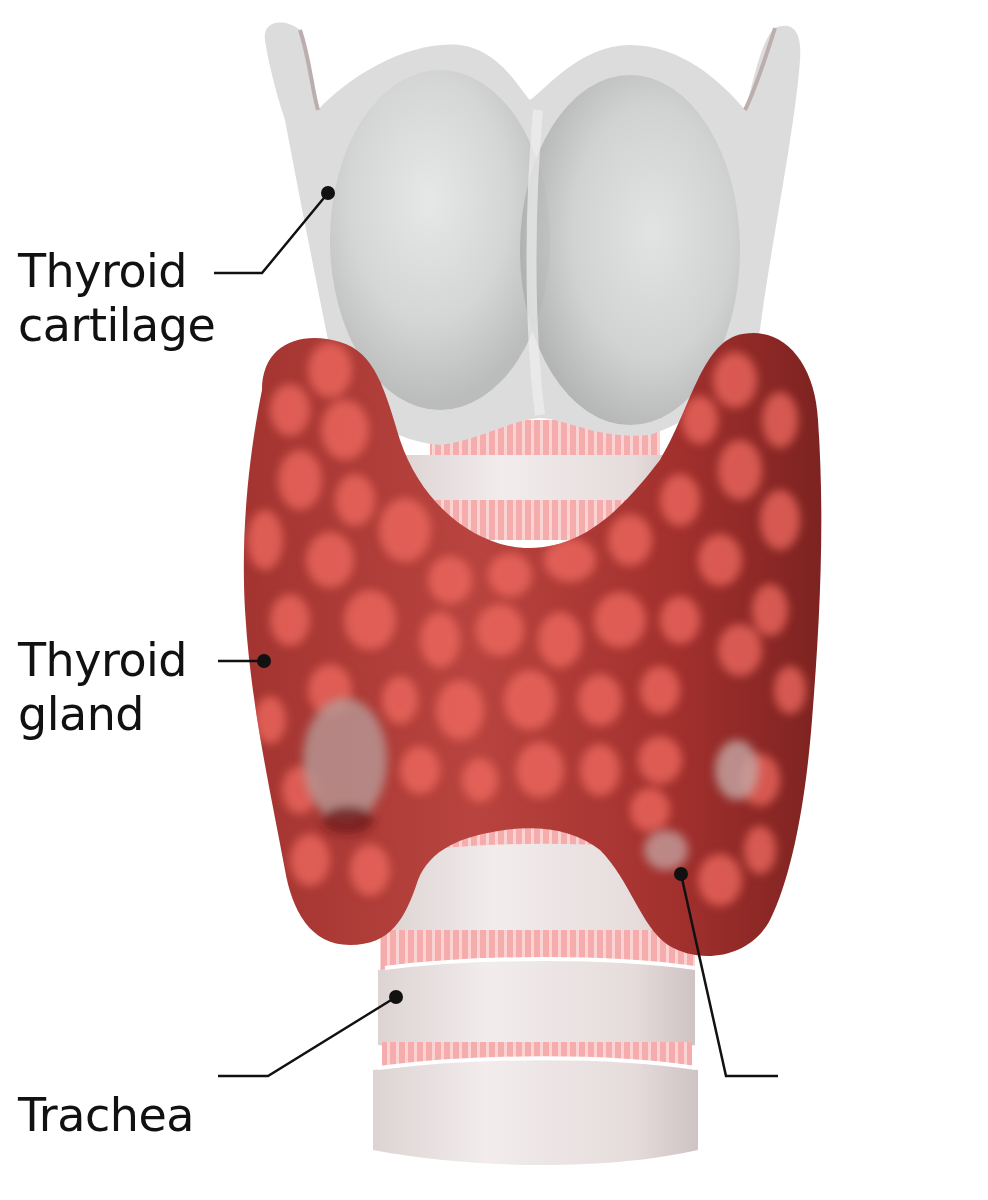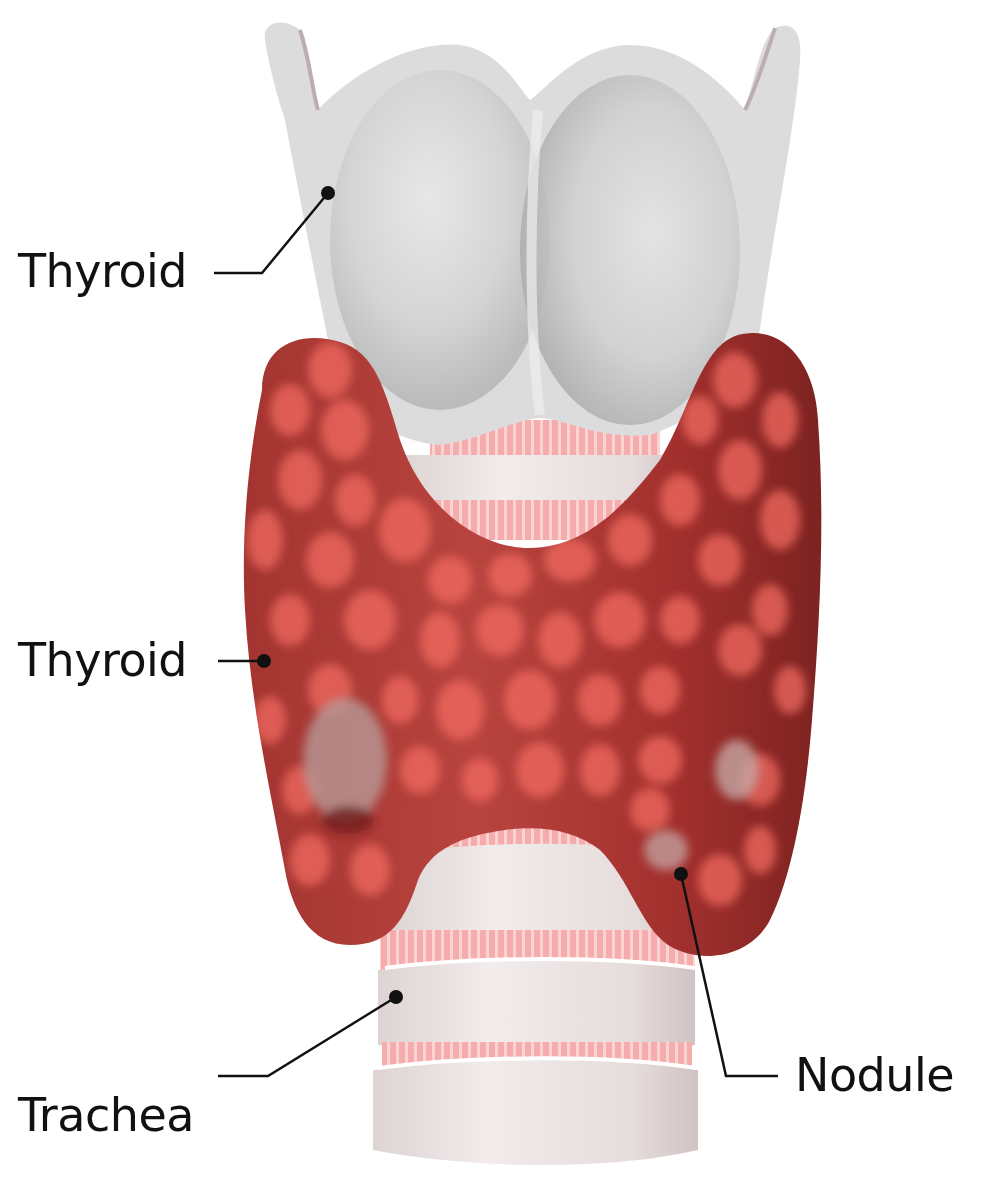--- a/index.html
+++ b/index.html
@@ -144,23 +144,22 @@
     <g fill="#111">
       <circle cx="328" cy="193" r="7"></circle>
       <circle cx="264" cy="661" r="7"></circle>
       <circle cx="396" cy="997" r="7"></circle>
       <circle cx="681" cy="874" r="7"></circle>
     </g>
   </svg>
 
   <div class="label" style="left:18px; top:244px;">
     <span>Thyroid</span>
+    <span>cartilage</span>
   </div>
   <div class="label" style="left:18px; top:633px;">
     <span>Thyroid</span>
+    <span>gland</span>
   </div>
   <div class="label" style="left:18px; top:1088px;">
     <span>Trachea</span>
   </div>
-  <div class="label" style="left:795px; top:1048px;">
-    <span>Nodule</span>
-  </div>
 </div>
 
 </body></html>

